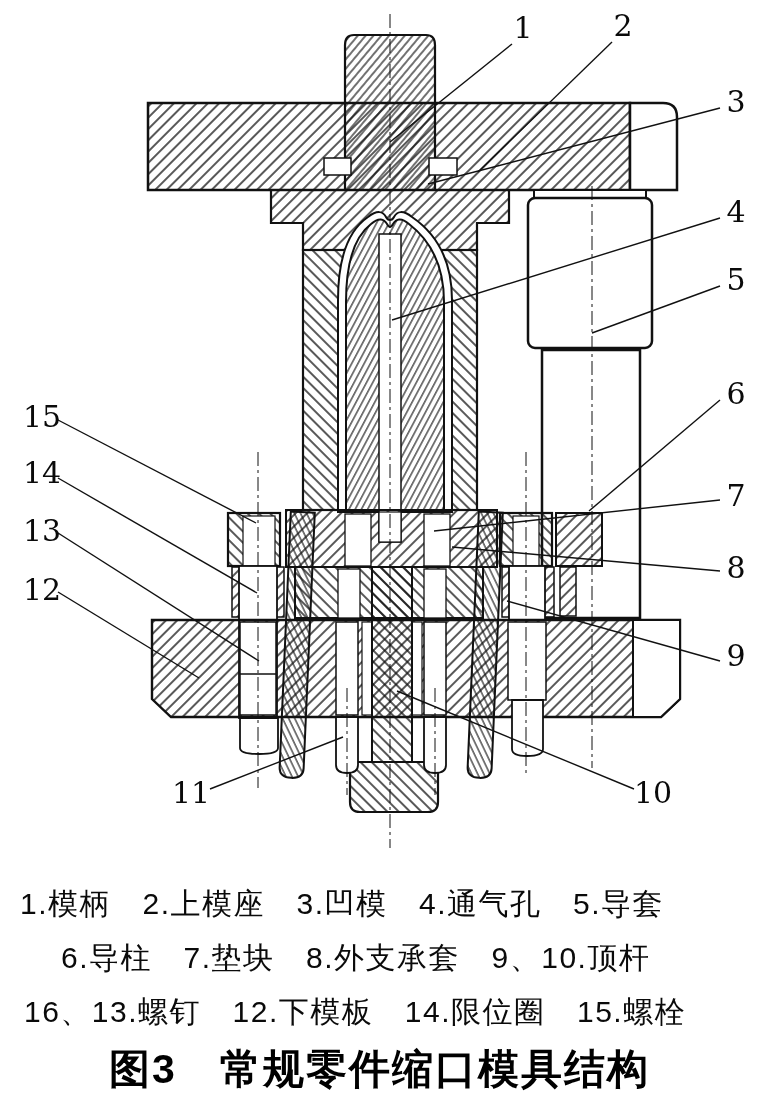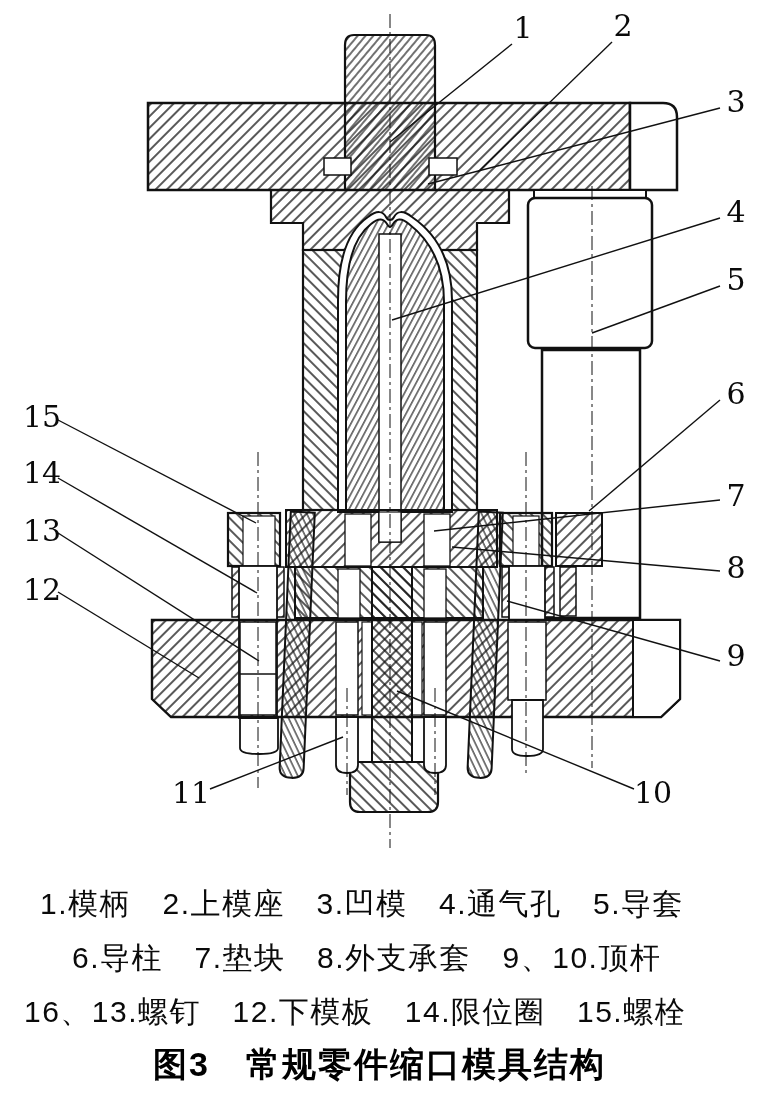--- a/index.html
+++ b/index.html
@@ -6,26 +6,26 @@
   .page{
     position:relative;width:759px;height:1097px;background:#fff;
     font-family:"Liberation Sans","DejaVu Sans",sans-serif;color:#111;
     overflow:hidden;margin:0 auto;
   }
   .drawing{position:absolute;left:0;top:0;}
   .legend-line{
     position:absolute;white-space:nowrap;font-size:30px;color:#0a0a0a;
     letter-spacing:1.5px;font-family:"Liberation Sans","DejaVu Sans",sans-serif;
   }
-  .legend-1{left:40px;top:884px;}
-  .legend-2{left:72px;top:938px;}
+  .legend-1{left:20px;top:884px;}
+  .legend-2{left:61px;top:938px;}
   .legend-3{left:24px;top:992px;}
   .caption{
     position:absolute;left:0;top:1042px;width:100%;text-align:center;
-    font-size:34px;font-weight:bold;letter-spacing:2px;color:#000;
+    font-size:41px;font-weight:bold;letter-spacing:2px;color:#000;
   }
   svg .num{
     font-family:"DejaVu Serif","Liberation Serif",serif;
     font-size:30px;fill:#0a0a0a;
   }
 </style>
 </head>
 <body>
 
 <div class="page">

